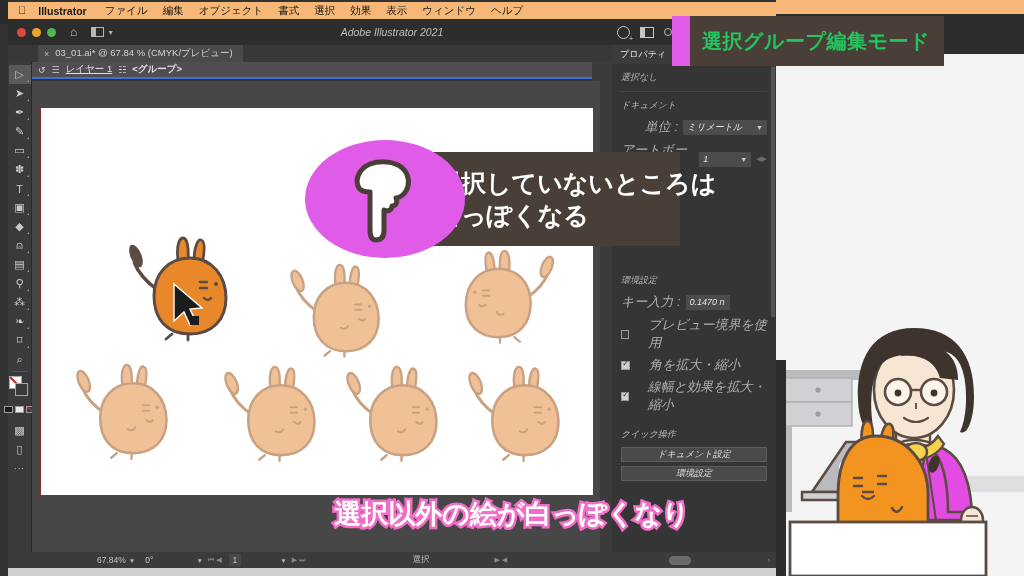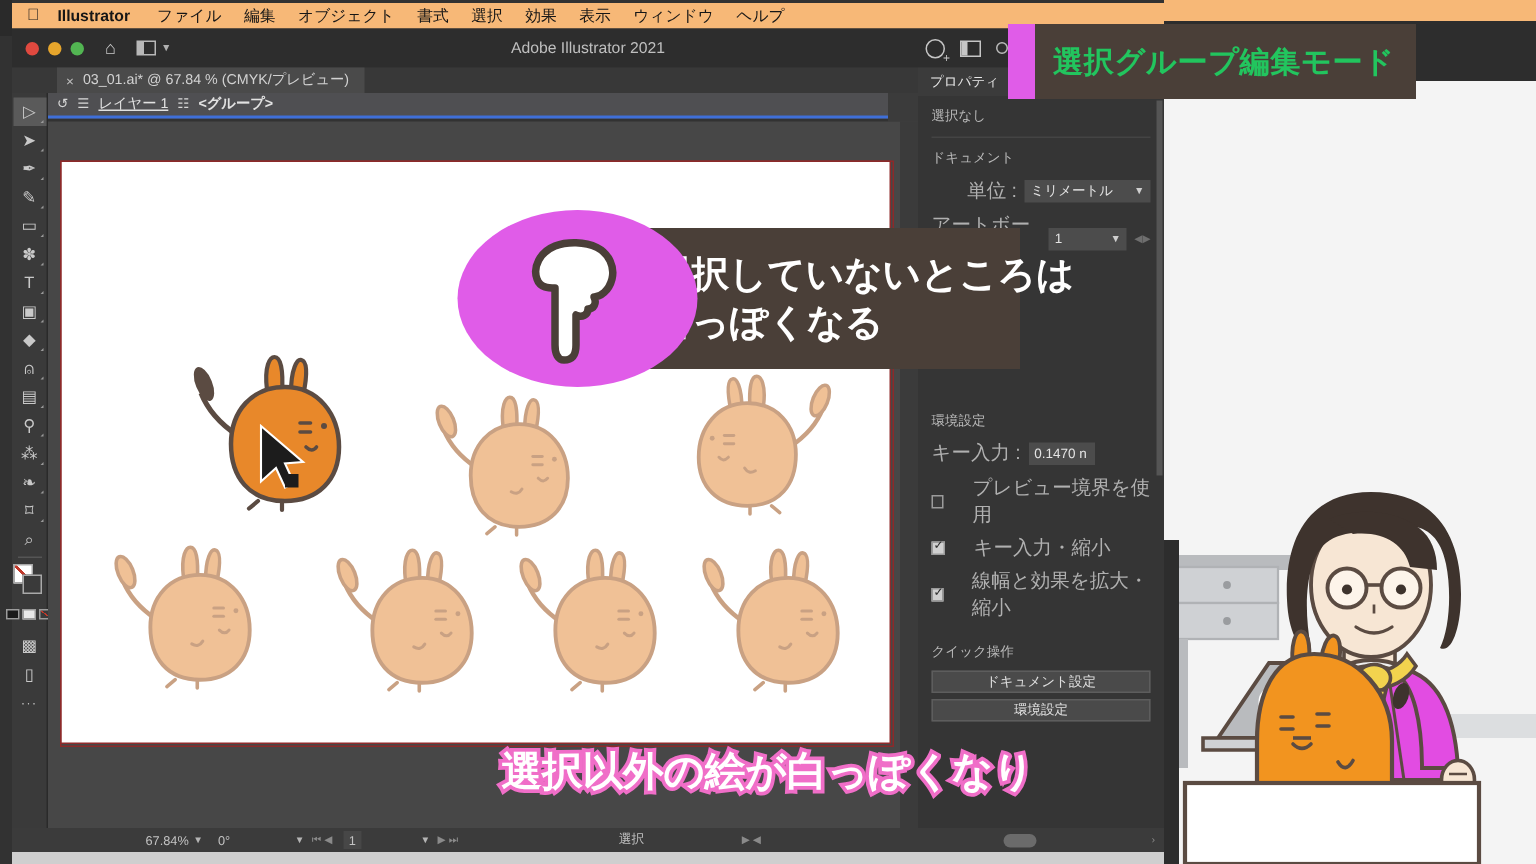--- a/index.html
+++ b/index.html
@@ -30,21 +30,21 @@
   .traffic { display:flex; gap:6px; margin-left:9px; }
   .dot { width:9px; height:9px; border-radius:50%; }
   .dot.r{ background:#e0493f; } .dot.y{ background:#e6a52c; } .dot.g{ background:#52b552; }
   .home-ic { margin-left:14px; color:#c8c8c8; font-size:12px; line-height:1; }
   .layout-ic { margin-left:14px; display:flex; align-items:center; gap:3px; }
   .layout-box { width:13px; height:10px; border:1.4px solid #b8b8b8; display:flex; }
   .layout-box i { display:block; width:4px; border-right:1.4px solid #b8b8b8; background:#b8b8b8;}
   .chev { color:#b0b0b0; font-size:7px; }
   .apptitle {
     position:absolute; left:0; right:0; text-align:center;
-    font-size:10.5px; color:#bfbfbf; pointer-events:none;
+    font-size:10.5px; color:#bfbfbf; pointer-events:none;font-style:italic;
   }
   .appbar-right { margin-left:auto; display:flex; align-items:center; gap:10px; padding-right:8px; }
   .ic-person { width:13px; height:13px; border:1.3px solid #c6c6c6; border-radius:50%; position:relative; }
   .ic-person:after{content:"+";position:absolute;right:-4px;bottom:-5px;font-size:8px;color:#c6c6c6;}
   .ic-arrange { width:14px; height:11px; border:1.3px solid #c6c6c6; display:flex; }
   .ic-arrange i { width:4px; background:#c6c6c6; }
   .searchbox { display:flex; align-items:center; gap:2px; }
   .mag { width:8px;height:8px;border:1.3px solid #bbb;border-radius:50%; }
   .mag-h { width:4px; height:1.3px; background:#bbb; transform:rotate(45deg); margin-left:-2px;}
   .searchtxt { font-size:9px;color:#8d8d8d; }
@@ -114,21 +114,21 @@
   .rulerv { position:absolute; right:0; top:0; width:12px; height:471px; background:#3b3b3b; }
 
   
   .panel {
     position:absolute; left:612px; top:45px; width:164px; height:507px;
     background:#353535;
   }
   .ptabs { display:flex; height:19px; background:#2f2f2f; }
   .ptab { font-size:9px; color:#bdbdbd; padding:0 8px; display:flex; align-items:center; }
   .ptab.active { background:#3b3b3b; color:#e8e8e8; }
-  .p-sec { padding:7px 9px 0 9px; }
+  .p-sec { padding:7px 9px 0 9px;font-style:italic; }
   .p-h { font-size:9px; color:#b9b9b9; margin-bottom:6px; }
   .p-label { font-size:13px; color:#b0b0b0; }
   .p-row { display:flex; align-items:center; gap:5px; margin-bottom:5px; }
   .p-row.r { justify-content:flex-end; }
   .p-field {
     background:#4c4c4c; color:#e4e4e4; font-size:9px; height:15px;
     display:flex; align-items:center; padding:0 4px; min-width:44px;
   }
   .p-select {
     background:#4c4c4c; color:#e4e4e4; font-size:9px; height:15px; width:84px;
@@ -405,21 +405,21 @@
       <div class="p-row">
         <span class="p-label">キー入力 :</span>
         <span class="p-field">0.1470 n</span>
       </div>
       <div class="p-check">
         <span class="cbox"></span>
         <span class="p-label">プレビュー境界を使用</span>
       </div>
       <div class="p-check">
         <span class="cbox on"></span>
-        <span class="p-label">キー入力・縮小</span>
+        <span class="p-label">角を拡大・縮小</span>
       </div>
       <div class="p-check">
         <span class="cbox on"></span>
         <span class="p-label">線幅と効果を拡大・縮小</span>
       </div>
       <div style="height:10px;"></div>
       <div class="p-h">クイック操作</div>
       <div class="p-btn">ドキュメント設定</div>
       <div class="p-btn">環境設定</div>
     </div>

